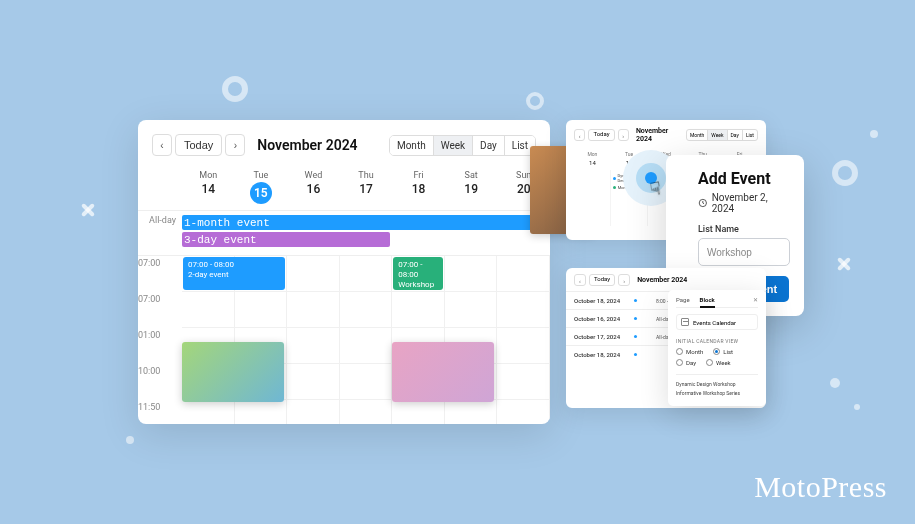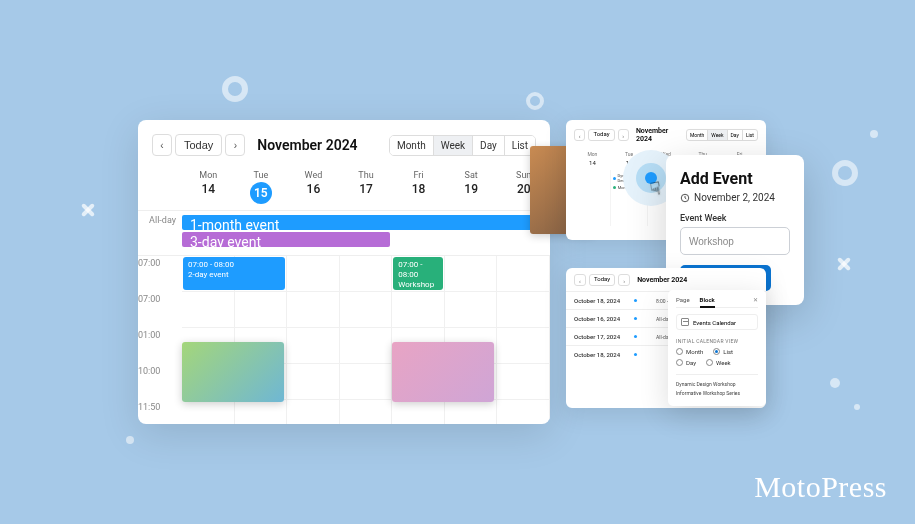--- a/index.html
+++ b/index.html
@@ -45,21 +45,21 @@
   .day-num { font-size:12px; color:#222; font-weight:500; margin-top:2px;}
   .day-num.circle-today { display:inline-block; width:22px; height:22px; line-height:22px; border-radius:50%; background:#1e9cff; color:#fff; font-weight:600;}
 
   .row-label { font-size:9px; color:#888; text-align:right; padding-right:6px; }
   .grid-body { display:grid; grid-template-columns:44px repeat(7,1fr); grid-auto-rows:36px; border-top:1px solid #eee; position:relative;}
   .time-slot { border-right:1px solid #f0f0f0; border-bottom:1px solid #f0f0f0;}
   .time-label { font-size:9px; color:#888; text-align:right; padding:2px 22px 0 0;}
 
   .allday-row { display:grid; grid-template-columns:44px 1fr; align-items:flex-start; border-top:1px solid #eee; padding:4px 0 6px 0; position:relative;}
   .allday-bars { position:relative; height:34px;}
-  .bar { position:absolute; height:15px; border-radius:2px; color:#fff; font-size:14px; padding:2px 8px; white-space:nowrap; overflow:hidden;}
+  .bar { position:absolute; height:15px; border-radius:2px; color:#fff; font-size:11px; padding:2px 2px; white-space:nowrap; overflow:hidden;font-family:Liberation Mono, monospace;}
 
   .event { position:absolute; border-radius:3px; color:#fff; font-size:8px; line-height:10px; padding:3px 5px; overflow:hidden; }
 
   .img-placeholder { background: linear-gradient(135deg,#dcd3c9,#c7bfb4); position:absolute; border-radius:3px; box-shadow:0 2px 8px rgba(0,0,0,0.2); overflow:hidden;}
   .img-placeholder.speaker { background: linear-gradient(135deg,#c98b52,#7a5a42);}
   .img-placeholder.yoga1 { background: linear-gradient(135deg,#a4d67a,#6fb7d4);}
   .img-placeholder.yoga2 { background: linear-gradient(135deg,#e8a4c4,#cfa5d6);}
 
   
   .card-mini {
@@ -84,21 +84,21 @@
 
   .ripple { position:absolute; left:623px; top:150px; width:56px; height:56px; border-radius:50%; background:#e5f2fb; display:flex; align-items:center; justify-content:center;}
   .ripple .inner{ width:30px;height:30px;border-radius:50%;background:#b6ddf5;display:flex;align-items:center;justify-content:center;}
   .ripple .core{ width:12px;height:12px;border-radius:50%;background:#1e9cff;}
   .cursor-icon { position:absolute; left:650px; top:178px; font-size:18px; filter:drop-shadow(0 1px 1px rgba(0,0,0,0.3)); transform:rotate(-10deg);}
 
   
   .popover {
     position:absolute; left:666px; top:155px; width:138px;
     background:#fff; border-radius:8px; box-shadow:0 12px 40px rgba(0,0,0,0.18);
-    padding:14px 14px 14px 14px;
+    padding:14px 14px 14px 32px;
   }
   .popover h3 { font-size:16px; font-weight:700; color:#111; }
   .popover .date { font-size:10px; color:#333; margin-top:4px; display:flex; align-items:center; gap:4px;}
   .popover label { display:block; font-size:9px; color:#333; margin-top:10px; font-weight:500;}
   .popover input { width:100%; height:28px; border:1px solid #ccd0d6; border-radius:5px; margin-top:4px; padding:0 8px; font-size:10px; color:#888;}
   .popover .create-btn { margin-top:10px; width:auto; display:inline-block; background:#0b74d1; color:#fff; border:none; border-radius:5px; padding:7px 12px; font-size:11px; font-weight:600; cursor:pointer;}
 
   
   .card-list {
     position:absolute; left:566px; top:268px; width:200px; height:140px;
@@ -311,21 +311,21 @@
 
 <div class="popover">
   <h3>Add Event</h3>
   <div class="date">
     <svg width="10" height="10" viewBox="0 0 24 24">
         <circle cx="12" cy="12" r="9" fill="none" stroke="#333" stroke-width="2"></circle>
         <path d="M12 7v5l3 2" stroke="#333" stroke-width="2" fill="none"></path>
       </svg>
     <span>November 2, 2024</span>
   </div>
-  <label>Event Week</label>
+  <label>List Name</label>
   <input type="text" value="Workshop" style="">
   <button class="create-btn">Create Event</button>
 </div>
 
 <div class="card-list">
   <div class="list-header">
     <span class="mini-nav">‹</span>
     <span class="mini-today">Today</span>
     <span class="mini-nav">›</span>
     <span class="mini-title">November 2024</span>

